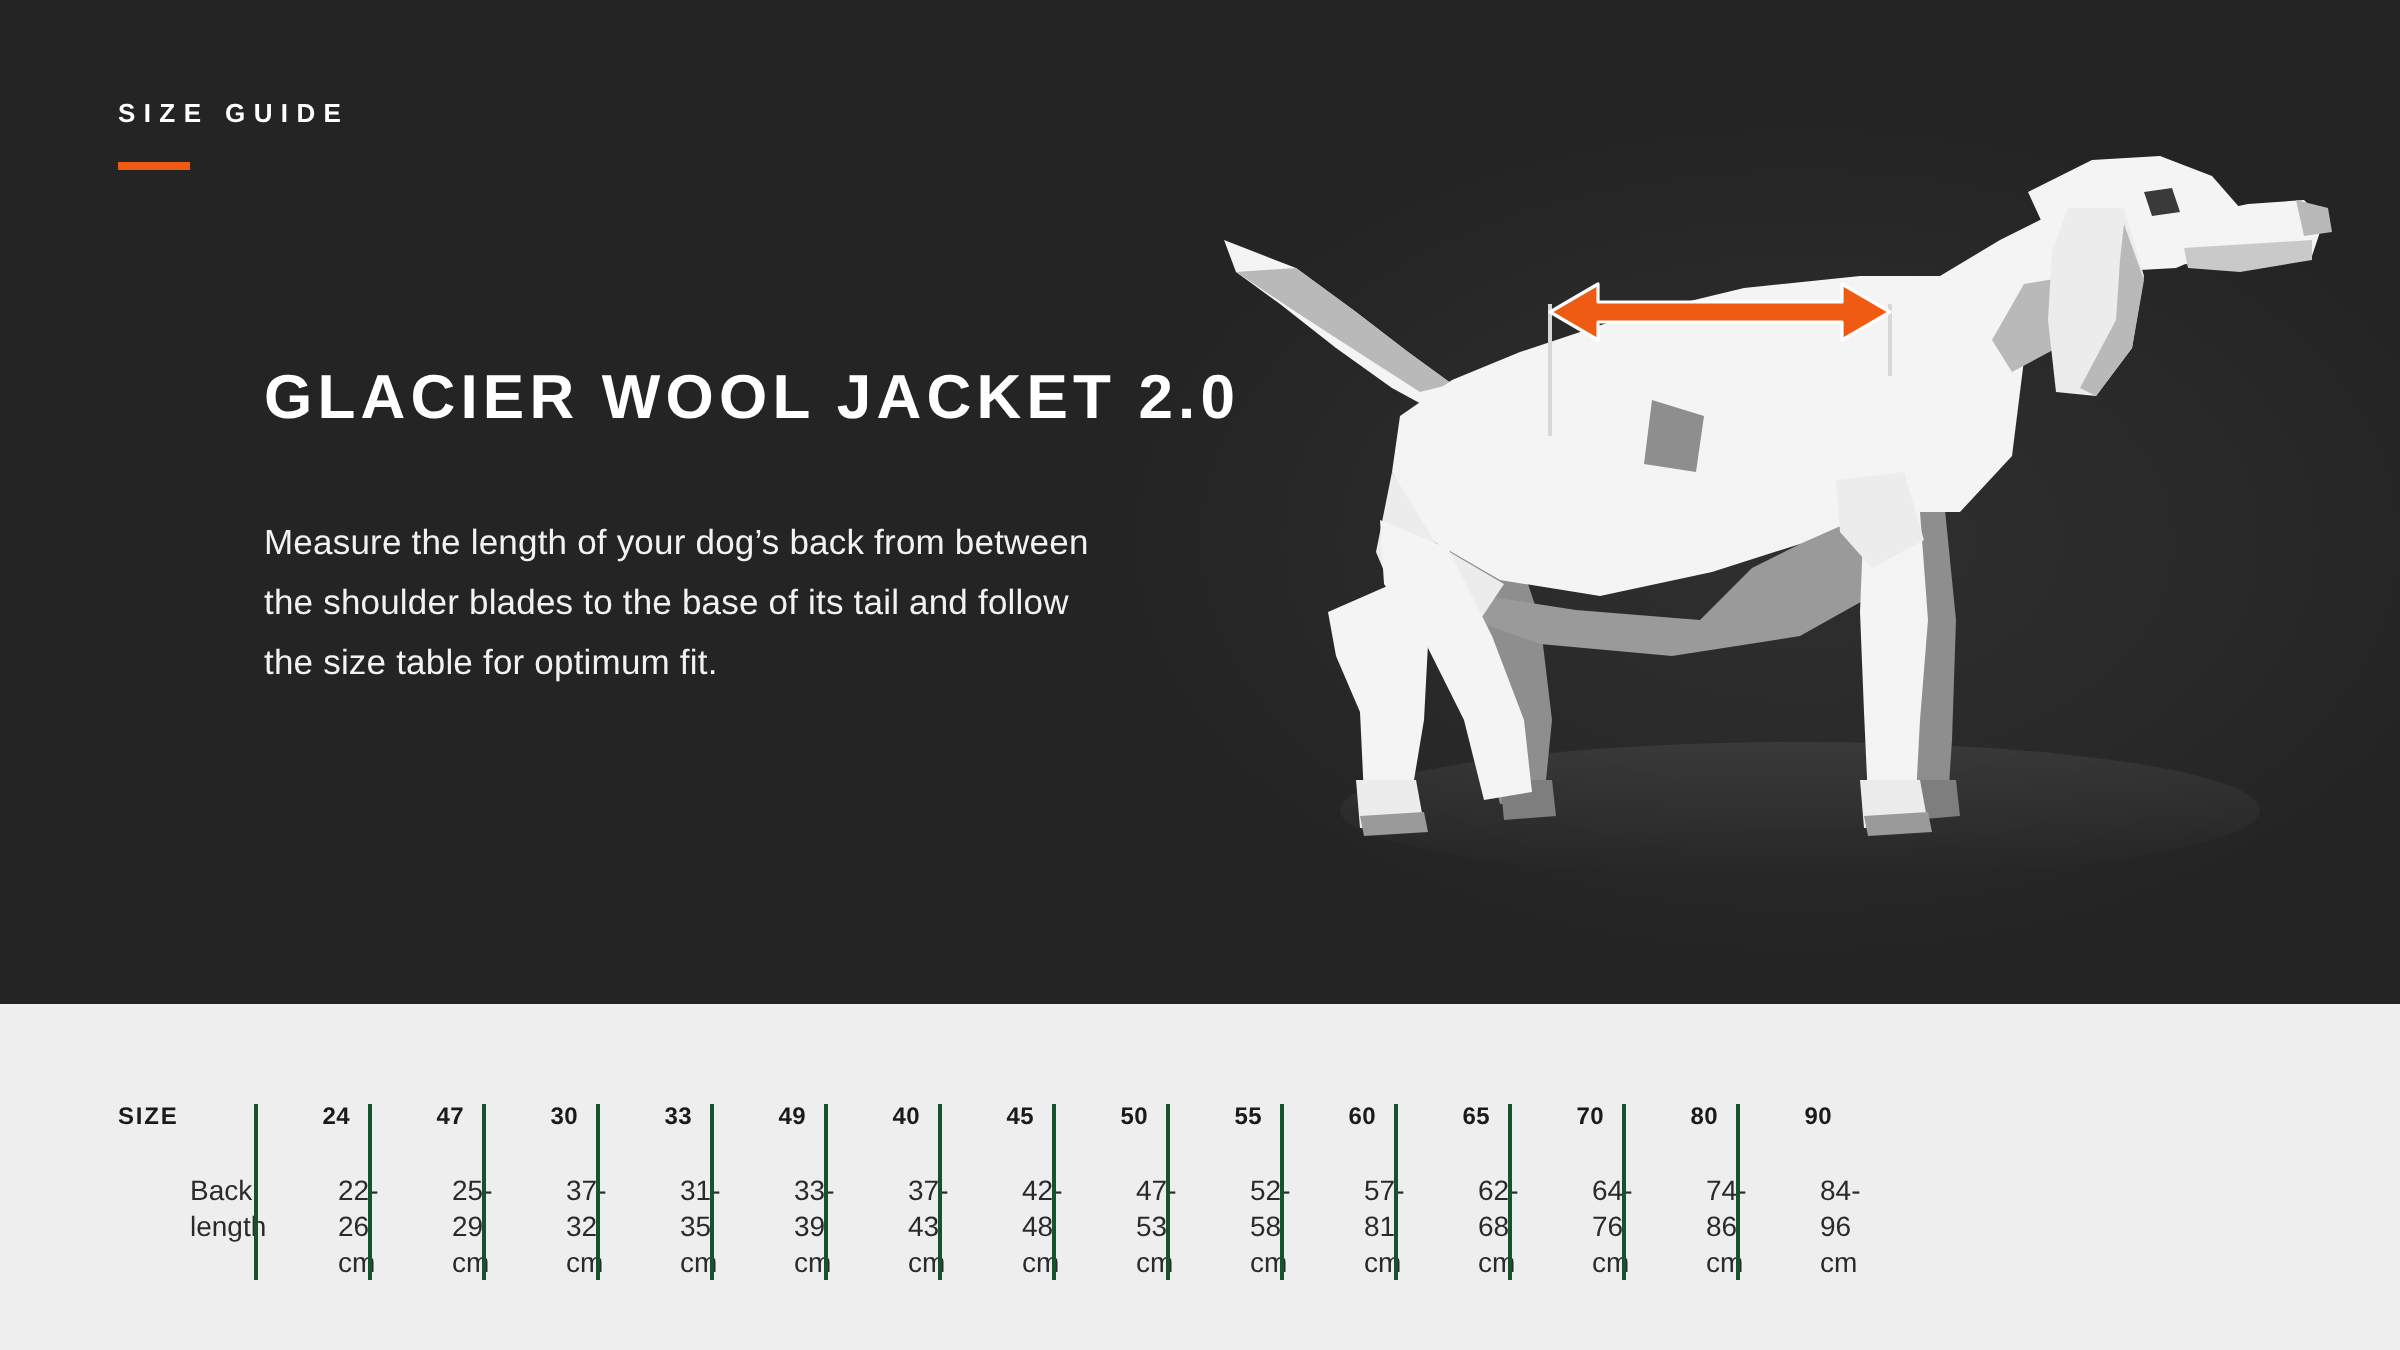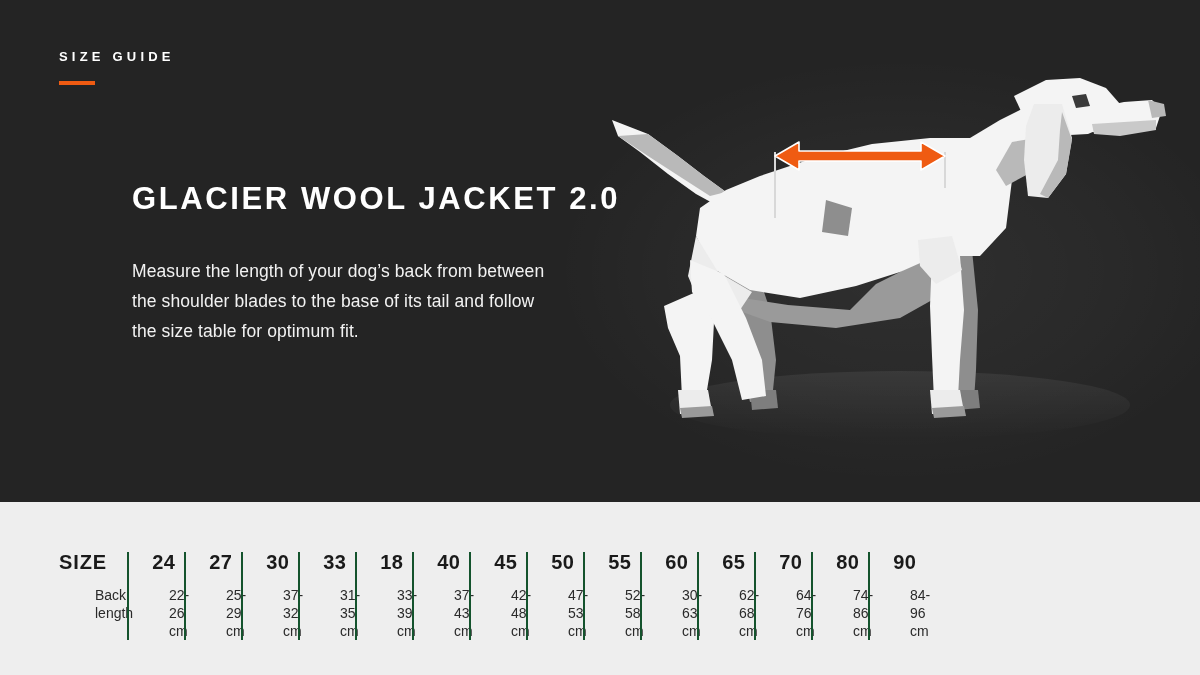--- a/index.html
+++ b/index.html
@@ -66,21 +66,21 @@
   .col-label {
     width:68px; flex:0 0 68px; padding-right:8px;
   }
   .col {
     width:57px; flex:0 0 57px;
     border-left:2px solid #14532d;
     padding:0 9px 0 4px;
     text-align:right;
   }
   .size-head {
-    font-size:20px; font-weight:bold; color:#1a1a1a;
+    font-size:12px; font-weight:bold; color:#1a1a1a;
     line-height:1; height:16px; letter-spacing:0.2px;
   }
   .col-label .size-head { text-align:left; letter-spacing:0.9px; }
   .size-val {
     margin-top:18px;
     font-size:14px; color:#2a2a2a; line-height:18px; font-weight:400;margin-left:36px;
   }
   .col-label .size-val { text-align:left; }
   .size-val .unit { display:block; }
 </style>
@@ -184,21 +184,21 @@
 
       <div class="col">
         <div class="size-head">24</div>
         <div class="size-val">
           <span>22-26</span>
           <span class="unit">cm</span>
         </div>
       </div>
 
       <div class="col">
-        <div class="size-head">27</div>
+        <div class="size-head">47</div>
         <div class="size-val">
           <span>25-29</span>
           <span class="unit">cm</span>
         </div>
       </div>
 
       <div class="col">
         <div class="size-head">30</div>
         <div class="size-val">
           <span>37-32</span>
@@ -208,21 +208,21 @@
 
       <div class="col">
         <div class="size-head">33</div>
         <div class="size-val">
           <span>31-35</span>
           <span class="unit">cm</span>
         </div>
       </div>
 
       <div class="col">
-        <div class="size-head">18</div>
+        <div class="size-head">49</div>
         <div class="size-val">
           <span>33-39</span>
           <span class="unit">cm</span>
         </div>
       </div>
 
       <div class="col">
         <div class="size-head">40</div>
         <div class="size-val">
           <span>37-43</span>
@@ -250,21 +250,21 @@
         <div class="size-head">55</div>
         <div class="size-val">
           <span>52-58</span>
           <span class="unit">cm</span>
         </div>
       </div>
 
       <div class="col">
         <div class="size-head">60</div>
         <div class="size-val">
-          <span>30-63</span>
+          <span>57-81</span>
           <span class="unit">cm</span>
         </div>
       </div>
 
       <div class="col">
         <div class="size-head">65</div>
         <div class="size-val">
           <span>62-68</span>
           <span class="unit">cm</span>
         </div>

